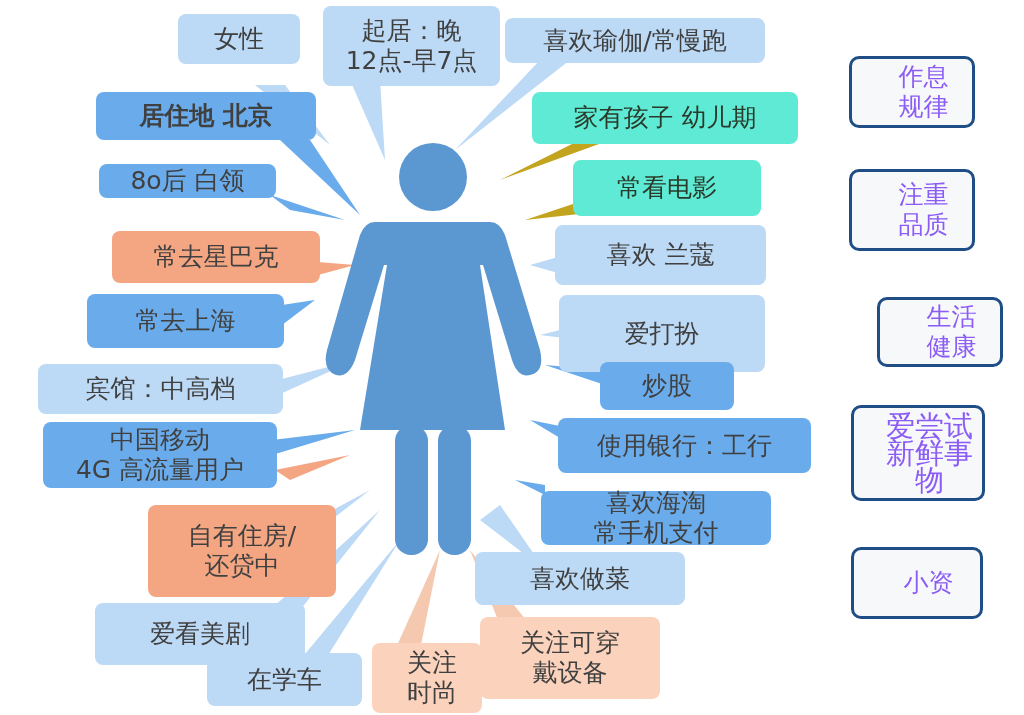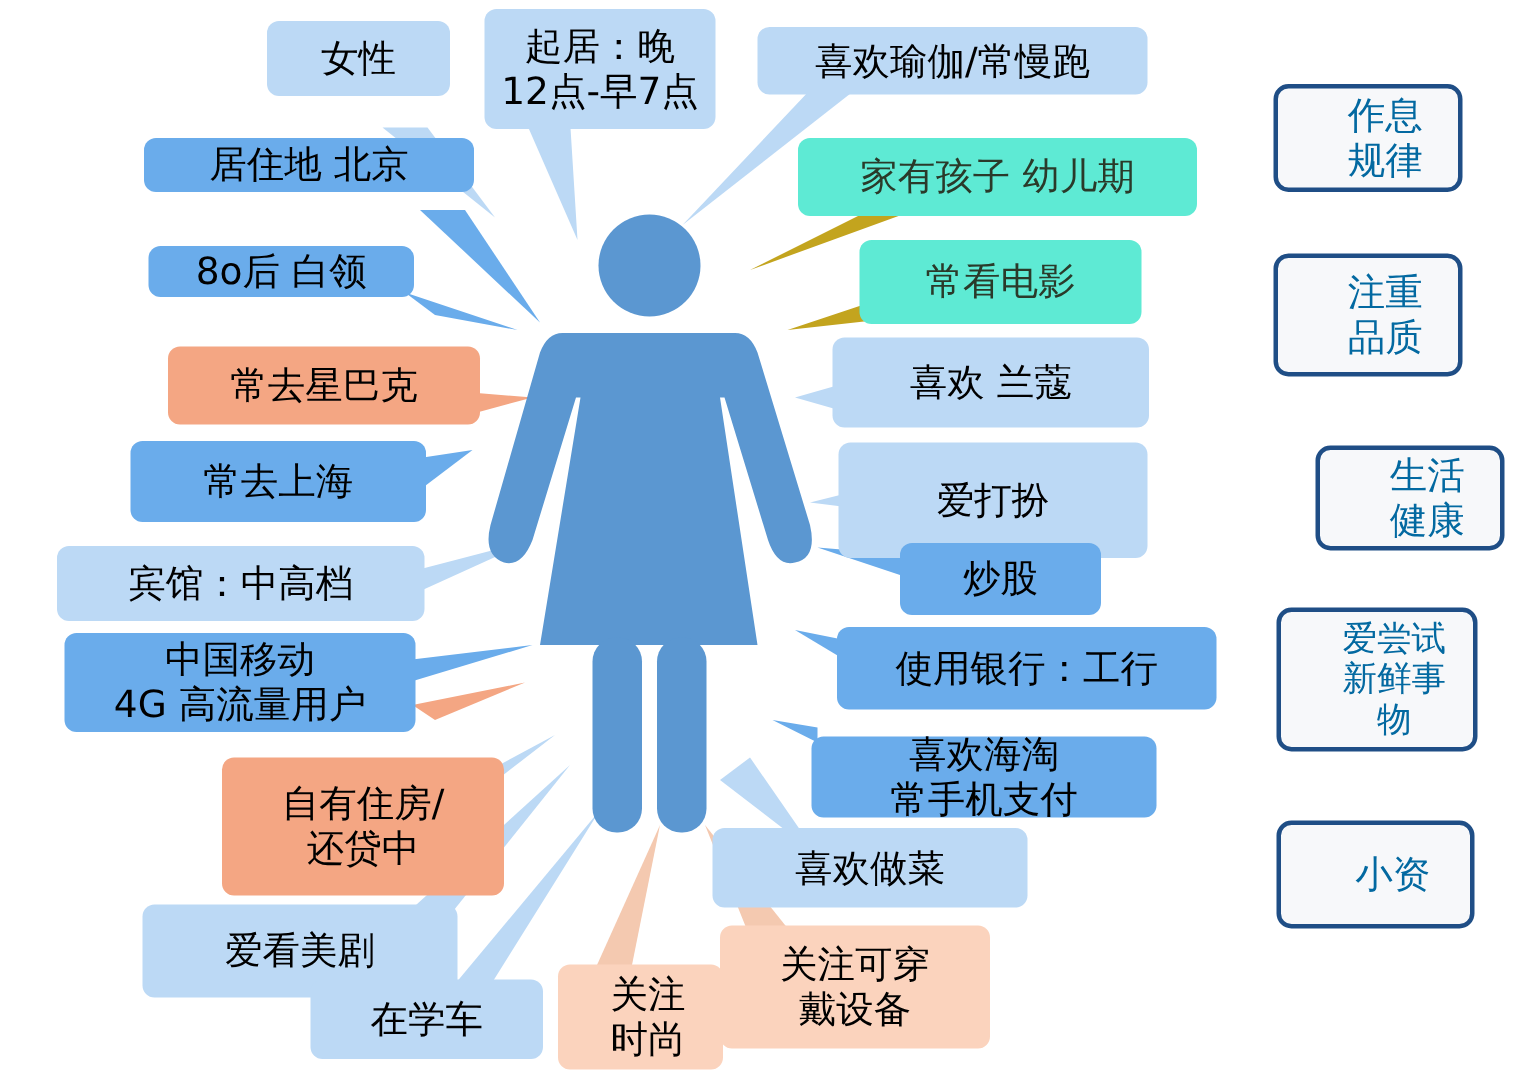--- a/index.html
+++ b/index.html
@@ -1,28 +1,28 @@
 <!DOCTYPE html>
 <html><head>
 <meta charset="utf-8">
 <style>
   html, body { margin: 0; padding: 0; background: #ffffff; }
   body { width: 1024px; height: 715px; position: relative; overflow: hidden;
          font-family: "DejaVu Sans", "Liberation Sans", sans-serif; }
   svg { position: absolute; left: 0; top: 0; }
   .bubble { position: absolute; display: flex; align-items: center; justify-content: center;
-            text-align: center; color: #000000; font-size: 25px; line-height: 30px;
+            text-align: center; color: #404040; font-size: 25px; line-height: 30px;
             border-radius: 8px; box-sizing: border-box; white-space: pre-line; }
   .light { background: #bcd9f5; }
   .mid { background: #6aaceb; }
   .orange { background: #f4a683; }
   .peach { background: #fbd3bd; }
   .gold { background: #5eead4; color: #2a3a2a; }
   .tag { position: absolute; left: 849px; width: 126px; border: 3px solid #1f4e86; border-radius: 10px;
-         background: #f7f8fa; color: #0369a1; font-size: 25px; line-height: 30px; text-align: center;
+         background: #f7f8fa; color: #8b5cf6; font-size: 25px; line-height: 30px; text-align: center;
          display: flex; align-items: center; justify-content: center; box-sizing: border-box;
          white-space: pre-line; padding-left: 23px; }
 </style>
 </head>
 <body>
 
 <svg width="1024" height="715">
 
   <polygon points="255,85 285,85 330,145" fill="#bcd9f5"></polygon>
   <polygon points="350,80 380,80 385,160" fill="#bcd9f5"></polygon>
@@ -50,24 +50,24 @@
 
   <g fill="#5b97d1">
     <circle cx="433" cy="177" r="34"></circle>
     <path d="M375,222 L490,222 Q500,222 505,235 L540,350 Q545,372 530,375 Q518,378 512,360 L483,265 L480,265 L505,430 L360,430 L387,265 L384,265 L355,360 Q348,378 336,375 Q322,370 327,350 L360,235 Q365,222 375,222 Z"></path>
     <rect x="395" y="425" width="33" height="130" rx="16"></rect>
     <rect x="438" y="425" width="33" height="130" rx="16"></rect>
   </g>
 </svg>
 
 <div class="bubble light" style="left:178px;top:14px;width:122px;height:50px;">女性</div>
-<div class="bubble light" style="left:323px;top:6px;width:154px;height:80px;">起居：晚
+<div class="bubble light" style="left:323px;top:6px;width:177px;height:80px;">起居：晚
 12点-早7点</div>
 <div class="bubble light" style="left:505px;top:18px;width:260px;height:45px;">喜欢瑜伽/常慢跑</div>
-<div class="bubble mid" style="left:96px;top:92px;width:220px;height:36px;">居住地 北京</div>
+<div class="bubble mid" style="left:96px;top:92px;width:220px;height:48px;font-weight:bold;">居住地 北京</div>
 <div class="bubble gold" style="left:532px;top:92px;width:266px;height:52px;">家有孩子  幼儿期</div>
 <div class="bubble mid" style="left:99px;top:164px;width:177px;height:34px;">8o后  白领</div>
 <div class="bubble gold" style="left:573px;top:160px;width:188px;height:56px;">常看电影</div>
 <div class="bubble orange" style="left:112px;top:231px;width:208px;height:52px;">常去星巴克</div>
 <div class="bubble light" style="left:555px;top:225px;width:211px;height:60px;">喜欢 兰蔻</div>
 <div class="bubble mid" style="left:87px;top:294px;width:197px;height:54px;">常去上海</div>
 <div class="bubble light" style="left:559px;top:295px;width:206px;height:77px;">爱打扮</div>
 <div class="bubble light" style="left:38px;top:364px;width:245px;height:50px;">宾馆：中高档</div>
 <div class="bubble mid" style="left:600px;top:362px;width:134px;height:48px;">炒股</div>
 <div class="bubble mid" style="left:43px;top:422px;width:234px;height:66px;">中国移动
@@ -84,16 +84,16 @@
 时尚</div>
 <div class="bubble peach" style="left:480px;top:617px;width:180px;height:82px;">关注可穿
 戴设备</div>
 
 <div class="tag" style="top:56px;height:72px;">作息
 规律</div>
 <div class="tag" style="top:169px;height:82px;">注重
 品质</div>
 <div class="tag" style="top:297px;height:70px;margin-left:28px;">生活
 健康</div>
-<div class="tag" style="top:405px;width:134px;left:851px;height:96px;font-size:23px;line-height:27px;">爱尝试
+<div class="tag" style="top:405px;width:134px;left:851px;height:96px;font-size:29px;line-height:27px;">爱尝试
 新鲜事
 物</div>
 <div class="tag" style="top:547px;width:132px;left:851px;height:72px;">小资</div>
 
 </body></html>

